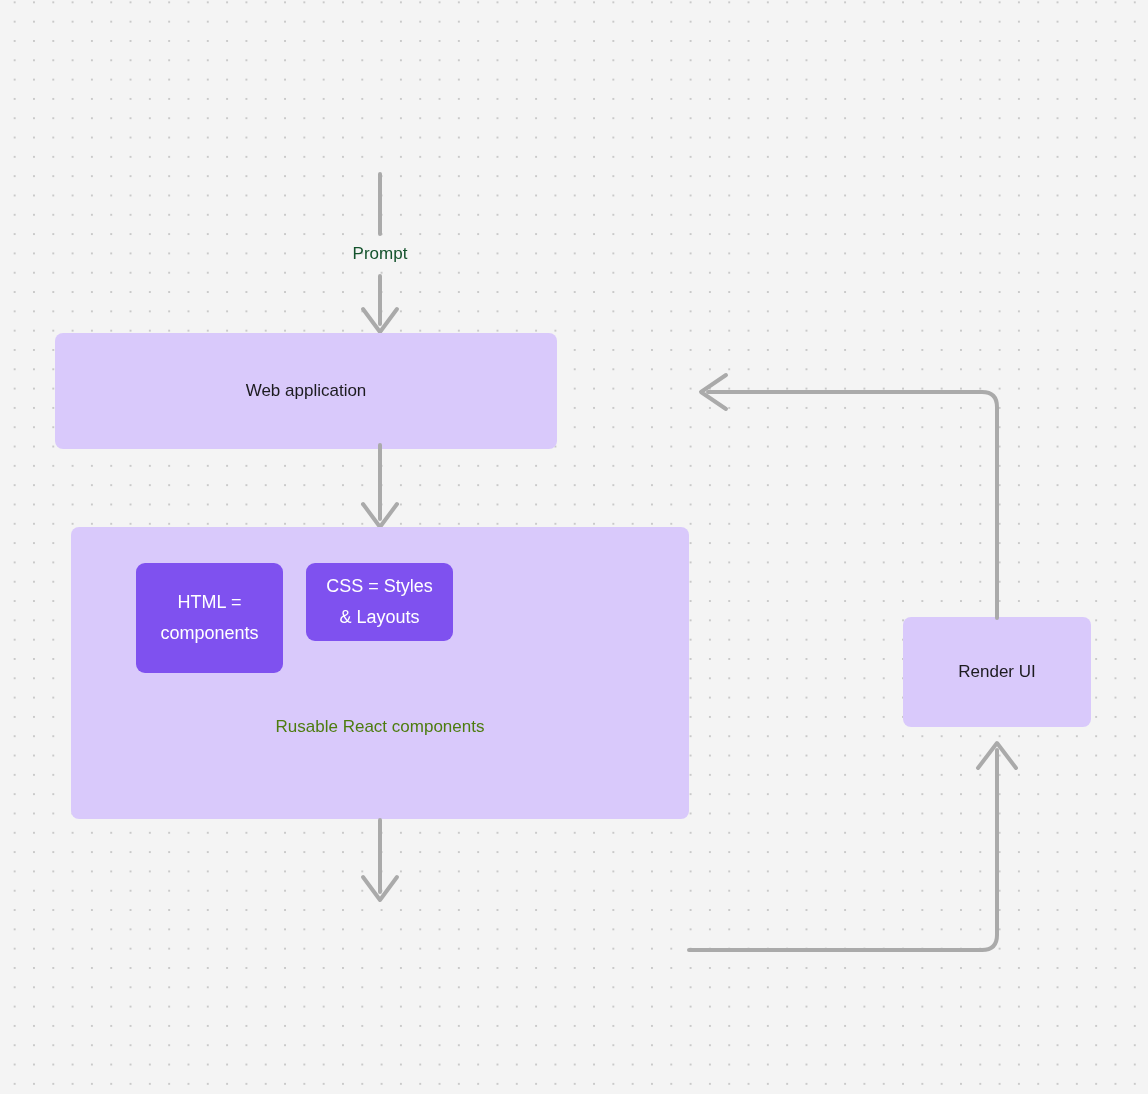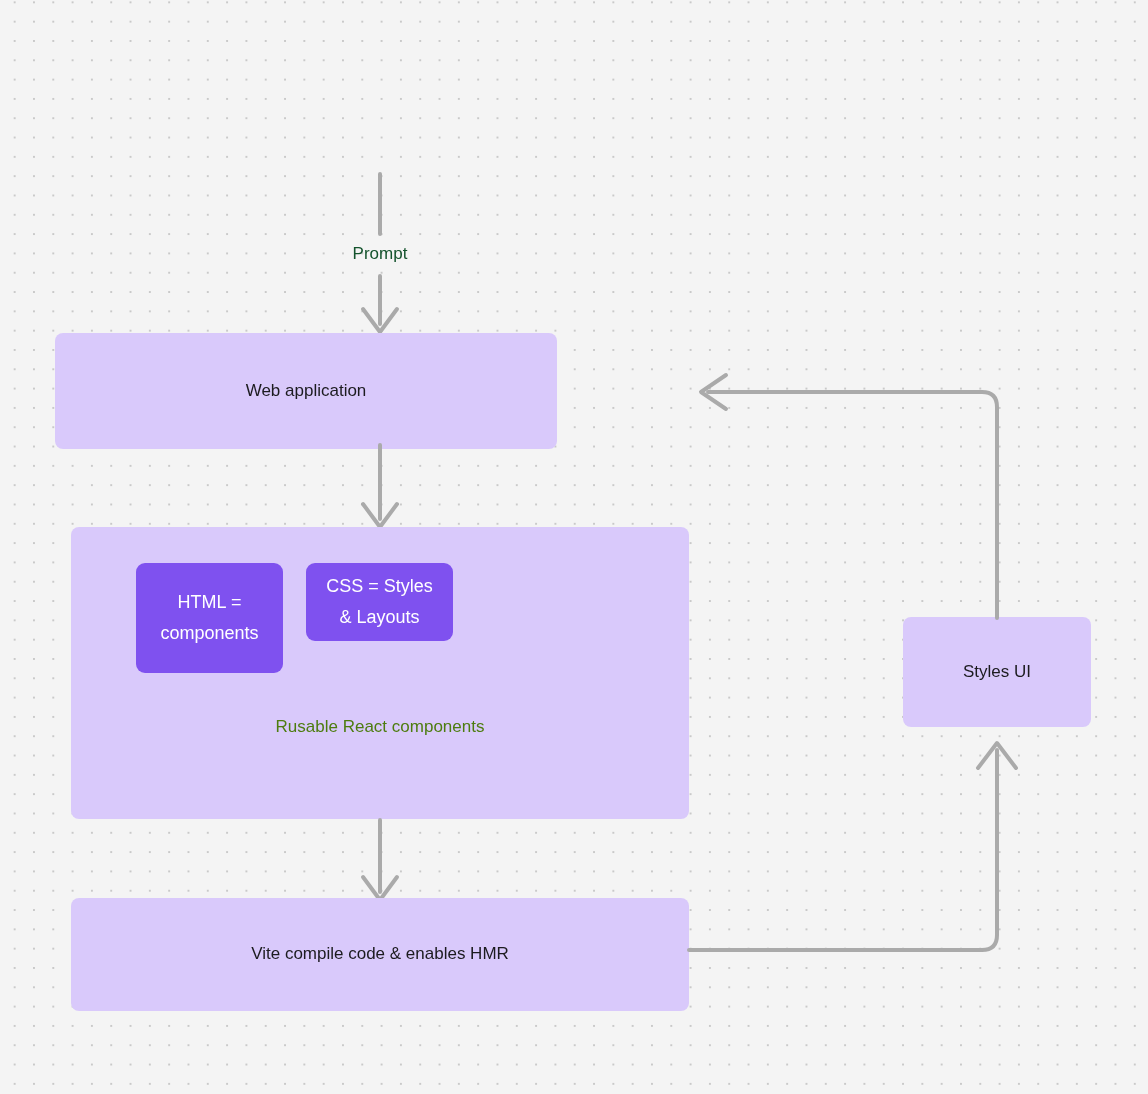--- a/index.html
+++ b/index.html
@@ -132,31 +132,28 @@
   </div>
 
 
   <div id="components-caption">Rusable React components</div>
 
   <svg class="edge" id="edge-comp-vite" viewBox="0 0 80 94">
     <line x1="40" y1="7" x2="40" y2="79" stroke="#aaaaaa" stroke-width="4" stroke-linecap="round"></line>
     <polyline points="23,64 40,87 57,64" fill="none" stroke="#aaaaaa" stroke-width="4" stroke-linecap="round" stroke-linejoin="round"></polyline>
   </svg>
 
-  <div class="node node-outer" id="node-vite">
-    <span>Vite compile code &amp; enables HMR</span>
-  </div>
 
   <svg class="edge" id="edge-vite-render" viewBox="0 0 420 368">
     <path d="M 29,350 L 322,350 Q 337,350 337,335 L 337,150" fill="none" stroke="#aaaaaa" stroke-width="4" stroke-linecap="round" stroke-linejoin="round"></path>
     <polyline points="318,168 337,143 356,168" fill="none" stroke="#aaaaaa" stroke-width="4" stroke-linecap="round" stroke-linejoin="round"></polyline>
   </svg>
 
   <div class="node node-outer" id="node-render-ui">
-    <span>Styles UI</span>
+    <span>Render UI</span>
   </div>
 
   <svg class="edge" id="edge-render-webapp" viewBox="0 0 360 270">
     <path d="M 317,248 L 317,37 Q 317,22 302,22 L 28,22" fill="none" stroke="#aaaaaa" stroke-width="4" stroke-linecap="round" stroke-linejoin="round"></path>
     <polyline points="46,5 21,22 46,39" fill="none" stroke="#aaaaaa" stroke-width="4" stroke-linecap="round" stroke-linejoin="round"></polyline>
   </svg>
 
 </div>
 
 </body></html>

